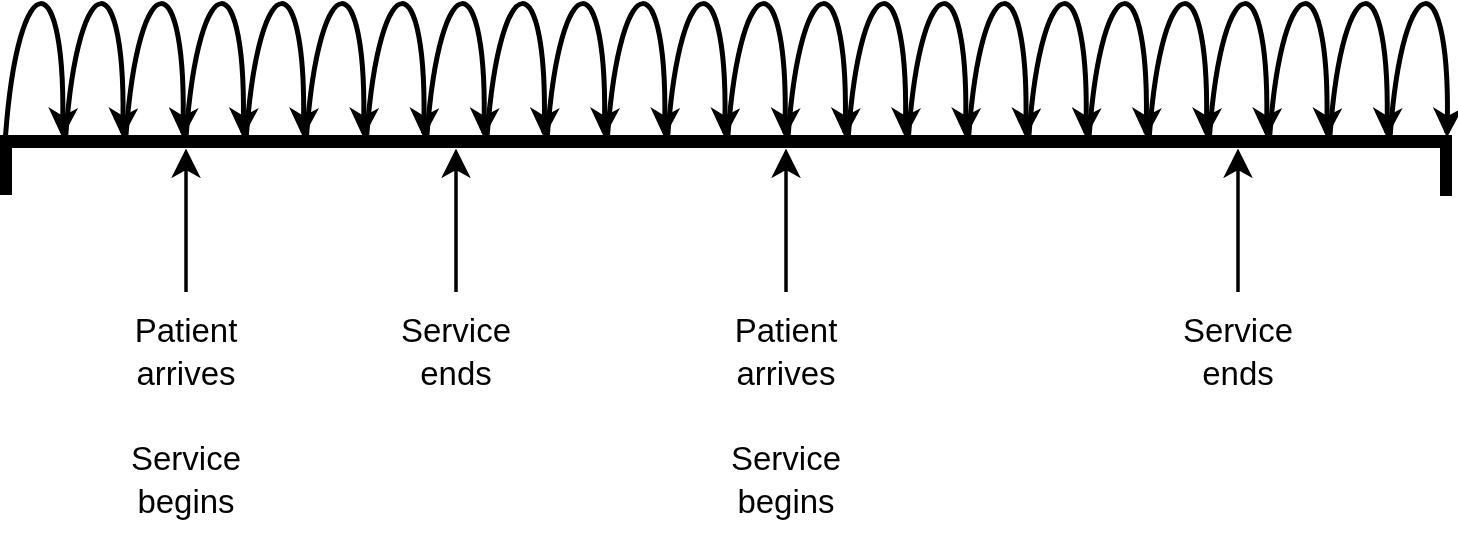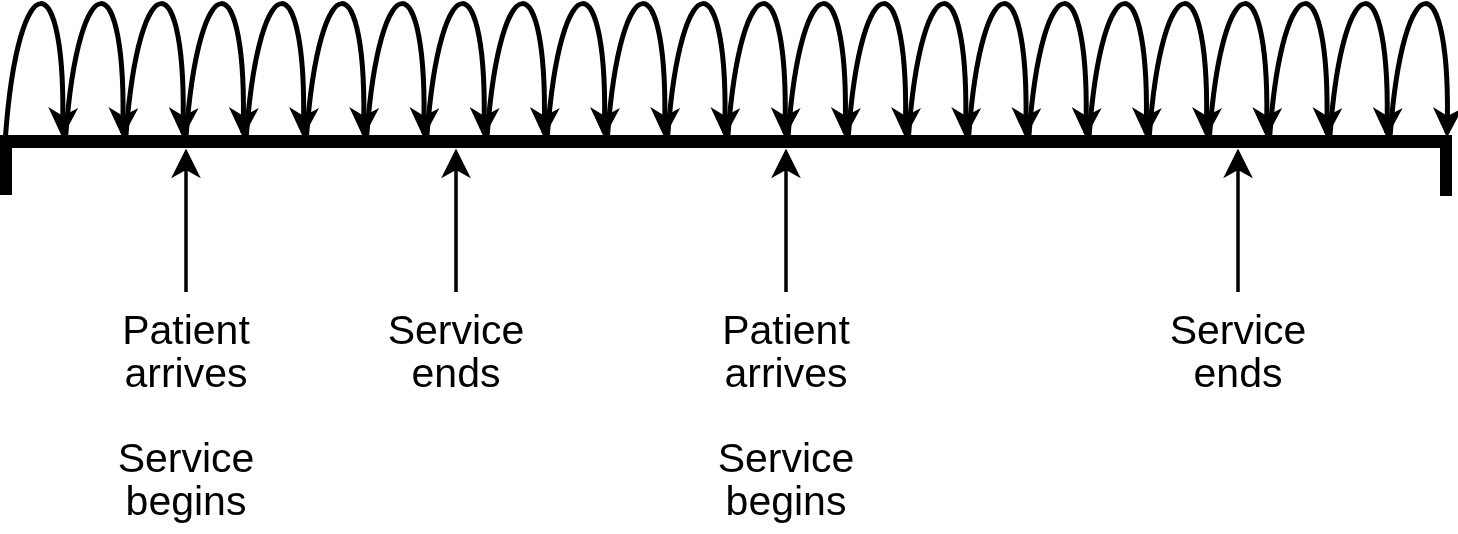--- a/index.html
+++ b/index.html
@@ -21,21 +21,21 @@
     top: 0;
     width: 1458px;
     height: 534px;
     display: block;
   }
   .event-label {
     position: absolute;
     width: 240px;
     margin-left: -120px;
     text-align: center;
-    font-size: 41px;
+    font-size: 33px;
     line-height: 43px;
     color: #000000;
     white-space: pre-line;
   }
   .event-label.primary { top: 309px; }
   .event-label.secondary { top: 437px; }
 </style>
 </head>
 <body>
 

